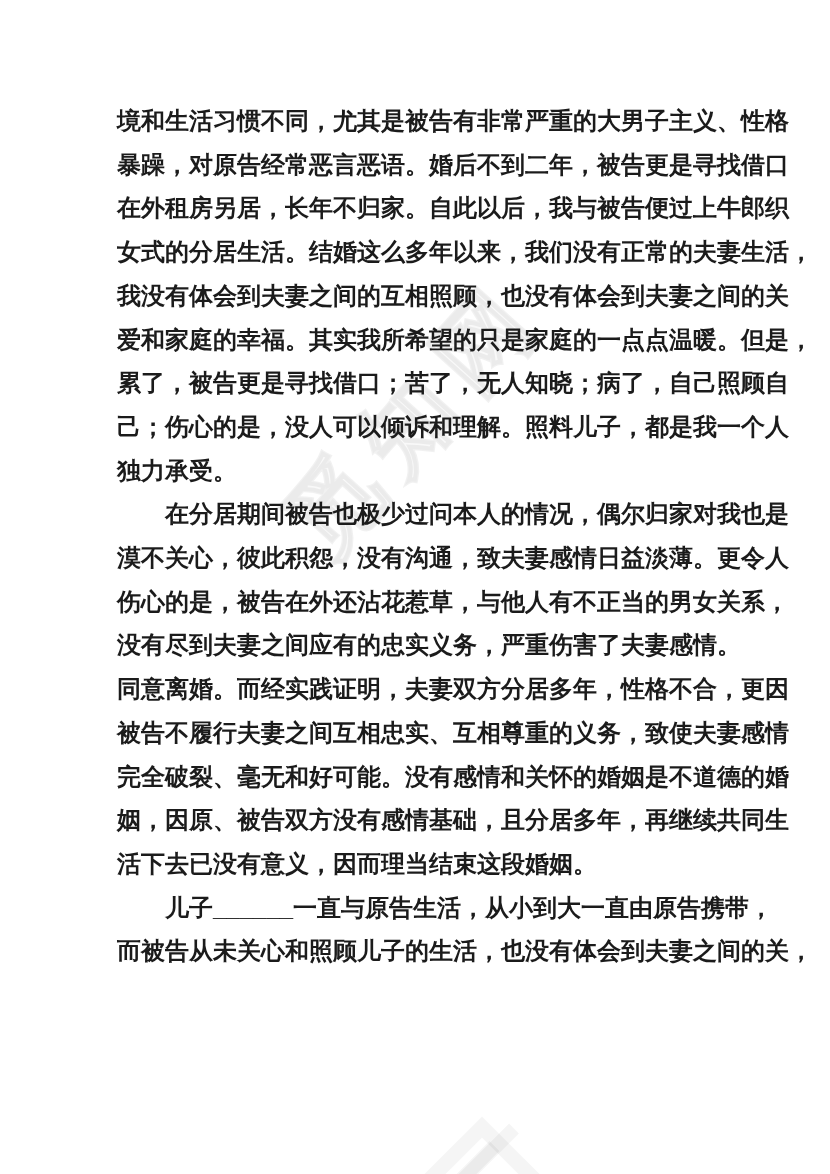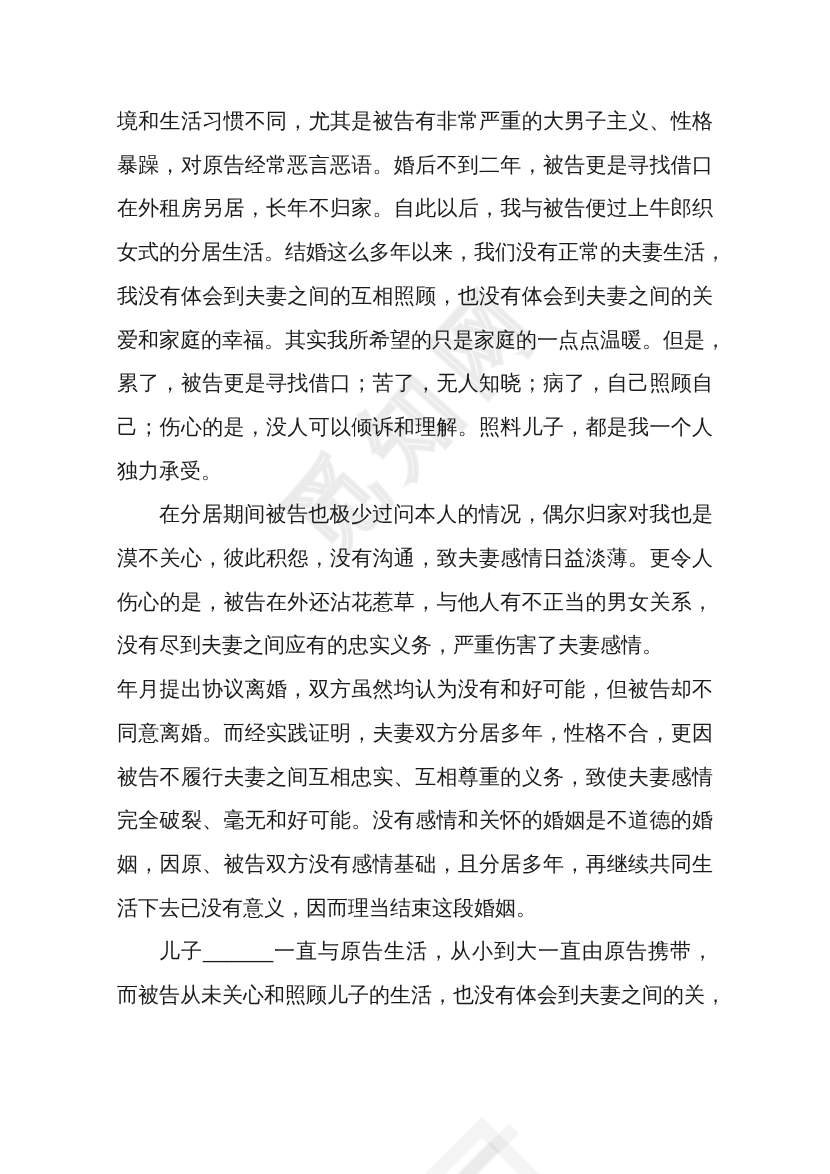--- a/index.html
+++ b/index.html
@@ -15,24 +15,25 @@
     overflow: hidden;
     font-family: "Liberation Sans", "DejaVu Sans", sans-serif;
   }
   
   .doc {
     position: absolute;
     left: 117px;
     right: 117px;
     top: 99px;
     z-index: 2;
-    font-size: 21px;
+    font-size: 24px;
     line-height: 43.7px;
     color: #1b1b1b;
     letter-spacing: 0;
+    font-weight: bold;
   }
   .para { margin: 0; }
   .line {
     text-align: justify;
     text-align-last: justify;
     white-space: nowrap;
   }
   .line.para-end {
     text-align-last: left;
   }
@@ -112,21 +113,20 @@
         <div class="line">己；伤心的是，没人可以倾诉和理解。照料儿子，都是我一个人</div>
         <div class="line para-end">独力承受。</div>
       </div>
       <div class="para">
         <div class="line indent">在分居期间被告也极少过问本人的情况，偶尔归家对我也是</div>
         <div class="line">漠不关心，彼此积怨，没有沟通，致夫妻感情日益淡薄。更令人</div>
         <div class="line">伤心的是，被告在外还沾花惹草，与他人有不正当的男女关系，</div>
         <div class="line para-end">没有尽到夫妻之间应有的忠实义务，严重伤害了夫妻感情。</div>
       </div>
       <div class="para">
-        <div class="line">年月提出协议离婚，双方虽然均认为没有和好可能，但被告却不</div>
         <div class="line">同意离婚。而经实践证明，夫妻双方分居多年，性格不合，更因</div>
         <div class="line">被告不履行夫妻之间互相忠实、互相尊重的义务，致使夫妻感情</div>
         <div class="line">完全破裂、毫无和好可能。没有感情和关怀的婚姻是不道德的婚</div>
         <div class="line">姻，因原、被告双方没有感情基础，且分居多年，再继续共同生</div>
         <div class="line para-end">活下去已没有意义，因而理当结束这段婚姻。</div>
       </div>
       <div class="para">
         <div class="line indent">儿子______一直与原告生活，从小到大一直由原告携带，</div>
         <div class="line">而被告从未关心和照顾儿子的生活，也没有体会到夫妻之间的关，</div>
       </div>

